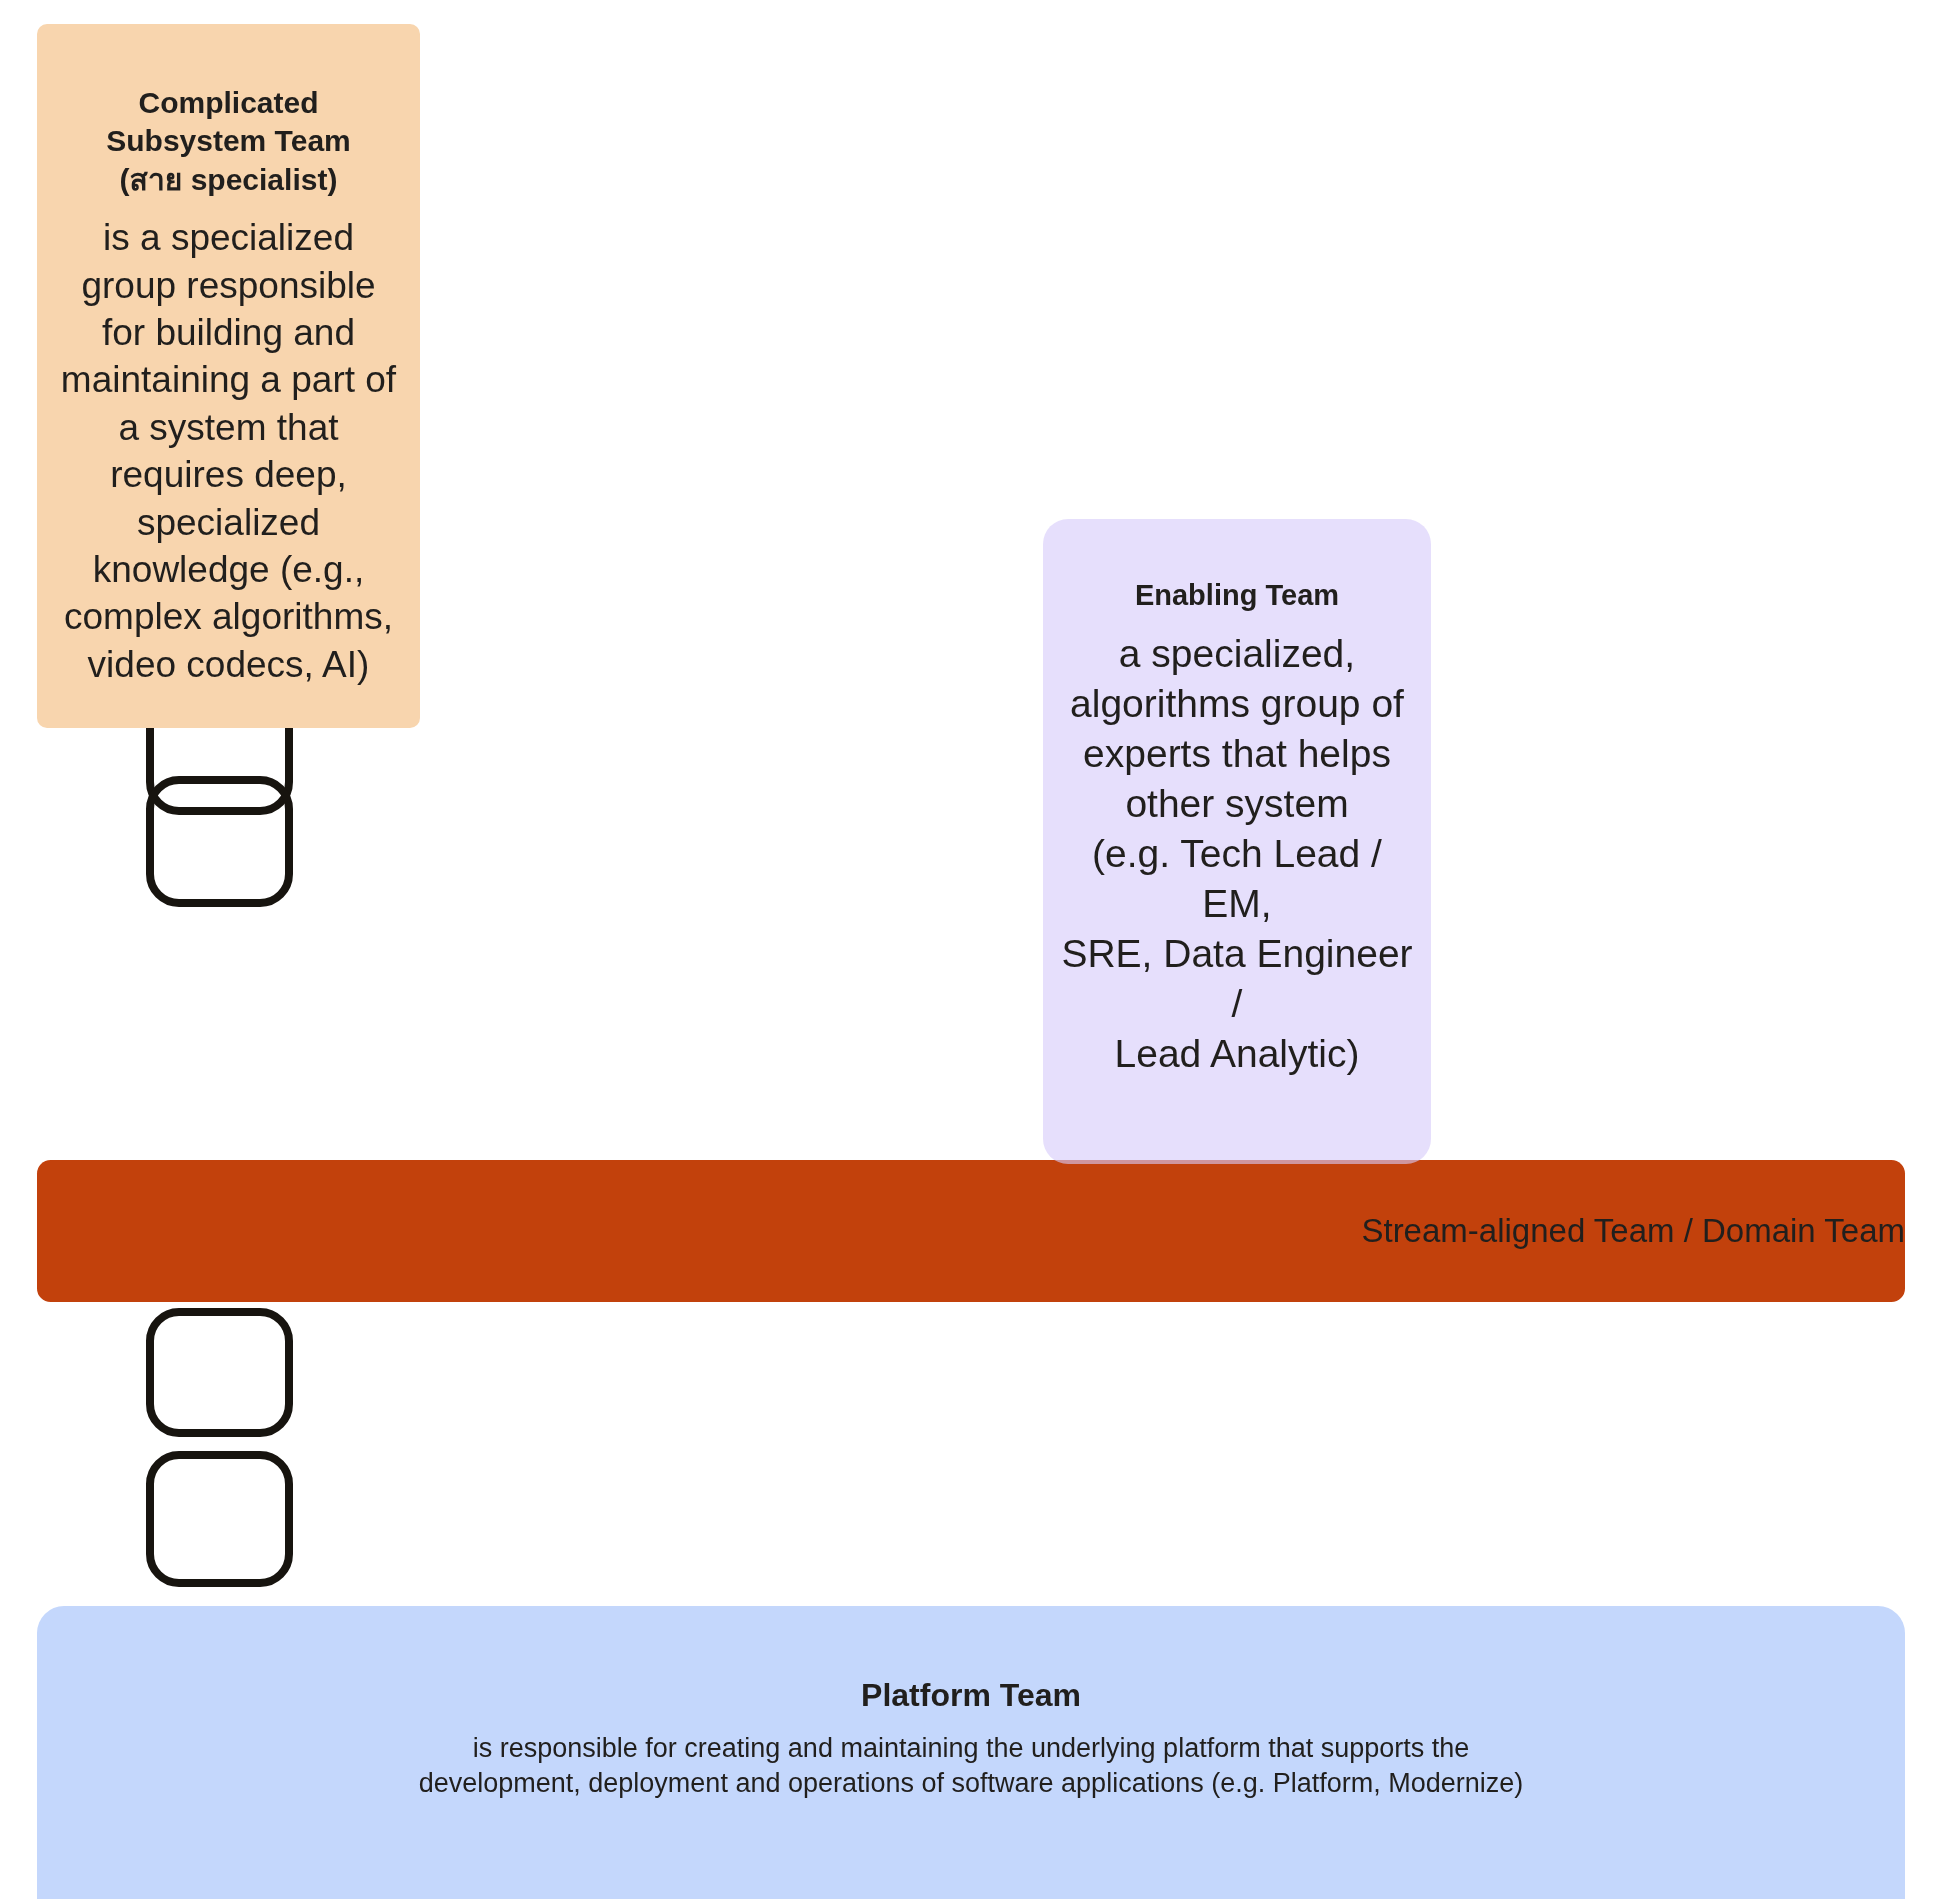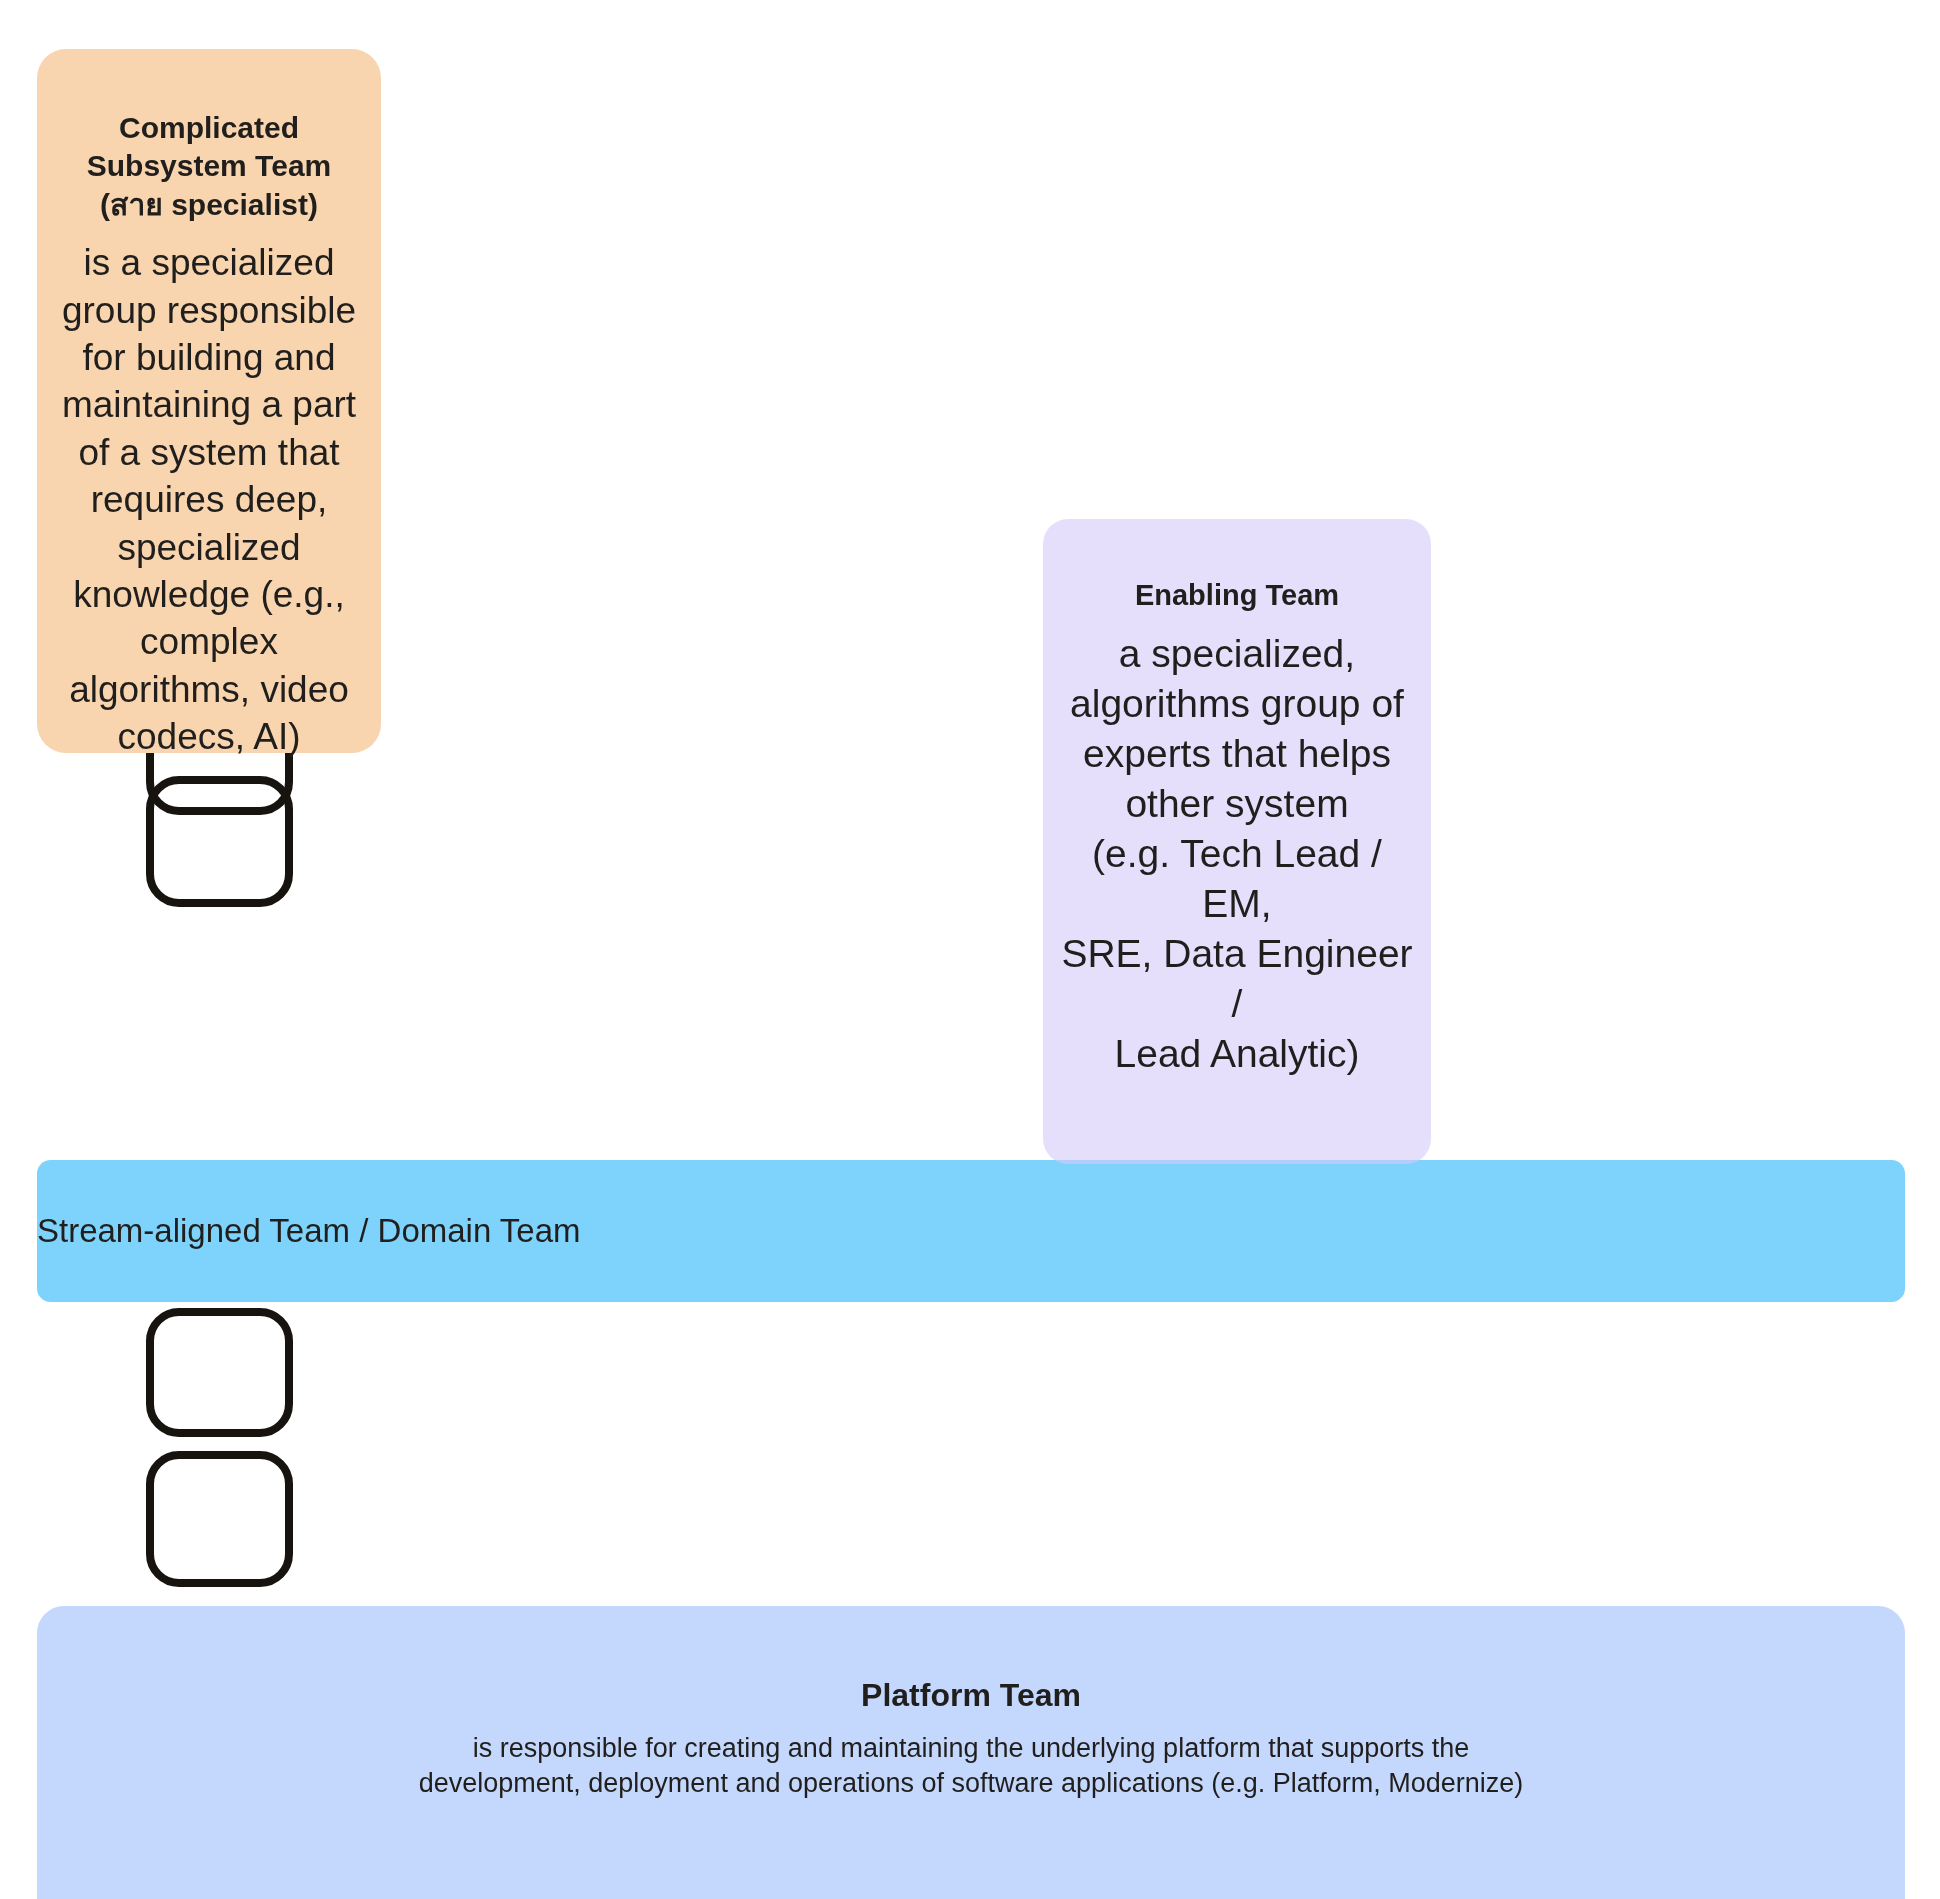--- a/index.html
+++ b/index.html
@@ -34,27 +34,26 @@
     font-weight: normal;
     line-height: 1.28;
     margin: 0;
   }
   .spacer-line { display: block; height: 0.95em; }
 
   
   #complicated-subsystem-card {
     left: 37px;
     top: 24px;
-    width: 344px;
+    width: 383px;
     height: 704px;
     background: #f8d5ae;
-    border-radius: 29px;
+    border-radius: 10px;
     padding: 60px 21.3px 0 21.3px;
     z-index: 6;
-    margin-top: 25px;
   }
   #complicated-subsystem-card .title { font-size: 30px; }
   #complicated-subsystem-card .body  { font-size: 37px; text-align: center; }
 
   
   #enabling-team-card {
     left: 1043px;
     top: 519px;
     width: 388px;
     height: 645px;
@@ -66,25 +65,25 @@
   }
   #enabling-team-card .title { font-size: 29px; }
   #enabling-team-card .body  { font-size: 39px; }
 
   
   #stream-aligned-bar {
     left: 37px;
     top: 1160px;
     width: 1868px;
     height: 142px;
-    background: #7dd3fc;
+    background: #c2410c;
     border-radius: 13.6px;
     display: flex;
     align-items: center;
-    justify-content: flex-start;
+    justify-content: flex-end;
     z-index: 4;
   }
   #stream-aligned-bar .title {
     font-size: 33px;
     font-weight: normal;
     color: #211f1d;
   }
 
   
   #platform-team-card {

